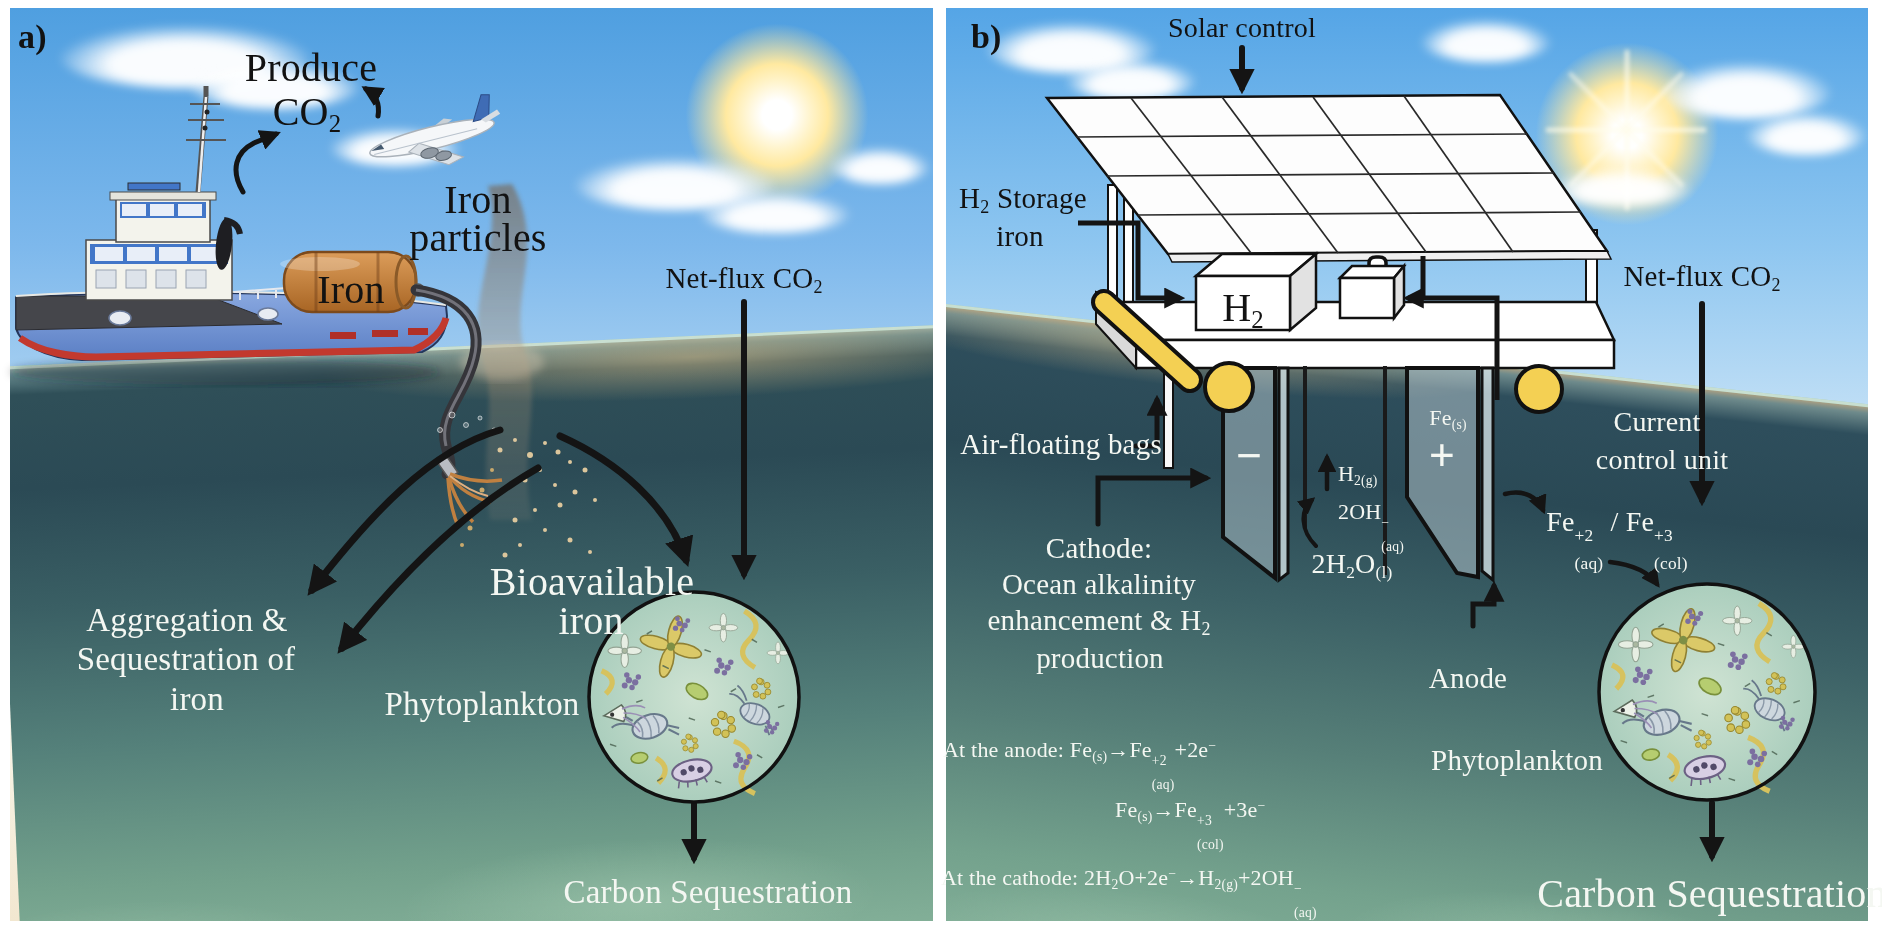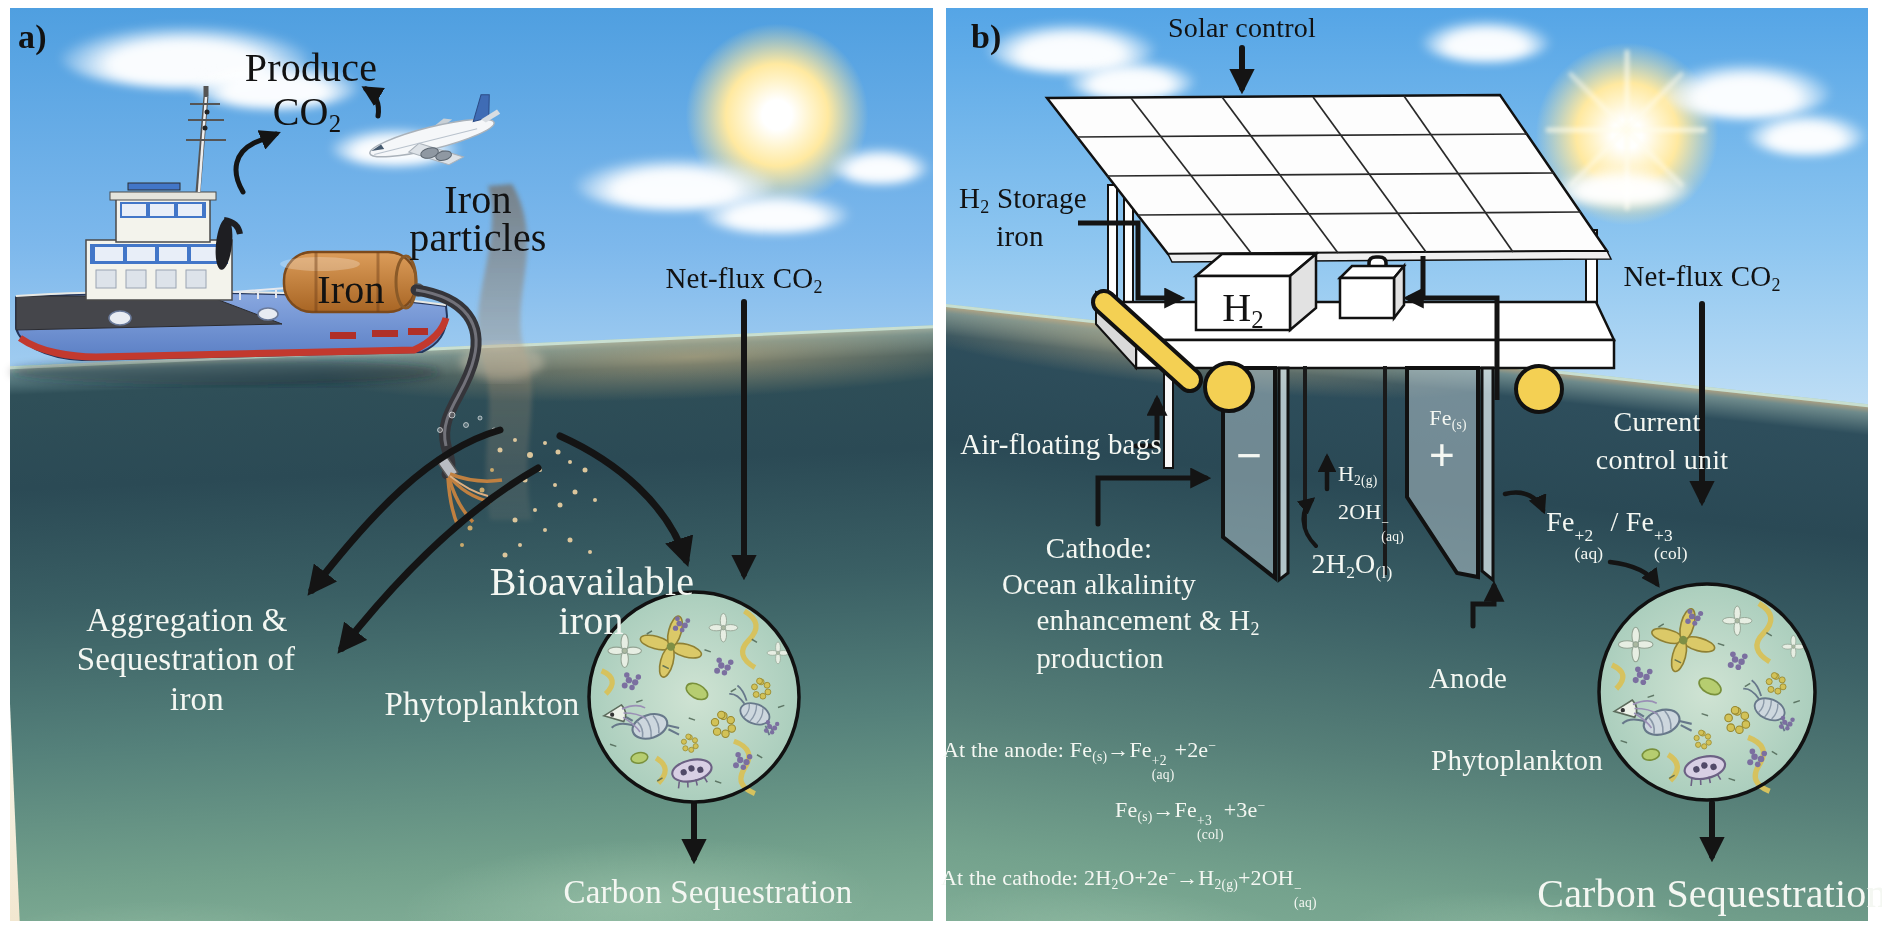--- a/index.html
+++ b/index.html
@@ -32,21 +32,21 @@
   #art{position:absolute;left:0;top:0;pointer-events:none}
   .lb{position:absolute;color:#121212;white-space:nowrap;line-height:1.12;letter-spacing:.2px}
   .w{color:#f4f7f2}
   .ctr{transform:translateX(-50%)}
   .s27{font-size:22px}.s28{font-size:28px}.s29{font-size:29px}.s30{font-size:40px}.s31{font-size:33px}
   .s34b{font-size:34px;font-weight:bold}
   .big{font-size:46px;font-weight:bold;line-height:.8}
   .lb sub{font-size:.62em;vertical-align:-.3em;line-height:0}
   .lb sup{font-size:.62em;vertical-align:.5em;line-height:0}
   .stk{display:inline-flex;flex-direction:column;align-items:flex-start;font-size:.62em;line-height:1;vertical-align:-.55em}
-  .stk .u{margin-top:1px}
+  .stk .u{margin-top:11px}
 </style>
 </head>
 <body>
 
 <div id="stage">
 
   <div class="panel" id="panel-a">
     <div class="sky"></div>
     <div class="sun" style="left:672px;top:12px"></div>
     <div class="cloud" style="left:50px;top:18px;width:250px;height:62px"></div>
@@ -432,21 +432,21 @@
   <div class="lb s28 ctr w" style="left:1617px;top:506px">Fe<span class="stk">
         <span class="o">+2</span>
         <span class="u">(aq)</span>
       </span> / Fe<span class="stk">
         <span class="o">+3</span>
         <span class="u">(col)</span>
       </span></div>
   <div class="lb s29 ctr w" style="left:1468px;top:662px">Anode</div>
   <div class="lb s29 ctr w" style="left:1099px;top:532px">Cathode:</div>
   <div class="lb s29 ctr w" style="left:1099px;top:568px">Ocean alkalinity</div>
-  <div class="lb s29 ctr w" style="left:1148px;top:604px">enhancement &amp; H<sub>2</sub></div>
+  <div class="lb s29 ctr w" style="left:1099px;top:604px">enhancement &amp; H<sub>2</sub></div>
   <div class="lb s29 ctr w" style="left:1100px;top:642px">production</div>
   <div class="lb s29 ctr w" style="left:1517px;top:744px">Phytoplankton</div>
   <div class="lb s27 w" style="left:943px;top:738px">At the anode: Fe<sub>(s)</sub>→Fe<span class="stk">
         <span class="o">+2</span>
         <span class="u">(aq)</span>
       </span>+2e<sup>−</sup></div>
   <div class="lb s27 w" style="left:1115px;top:798px">Fe<sub>(s)</sub>→Fe<span class="stk">
         <span class="o">+3</span>
         <span class="u">(col)</span>
       </span>+3e<sup>−</sup></div>

